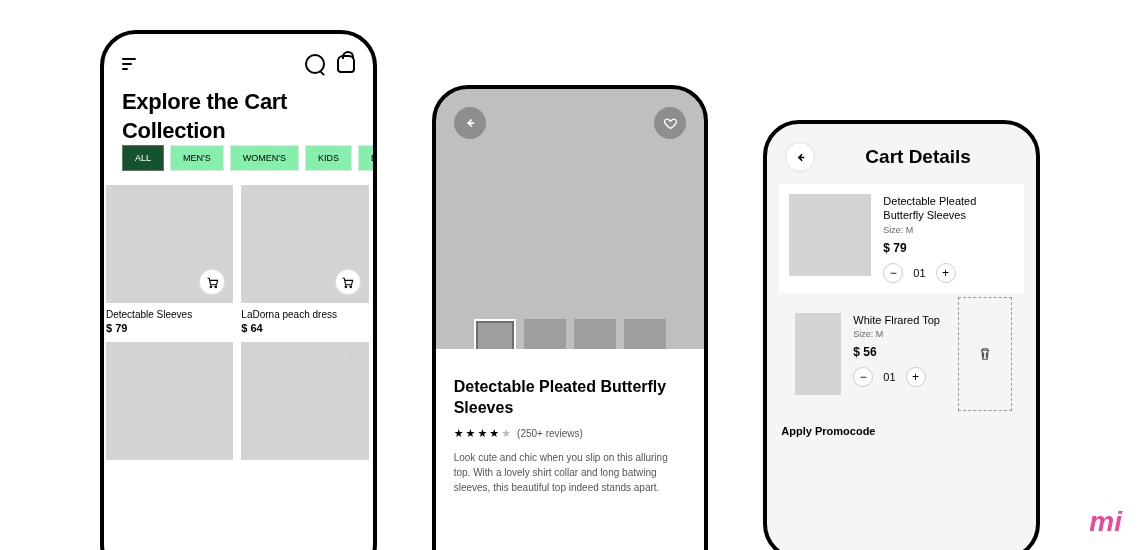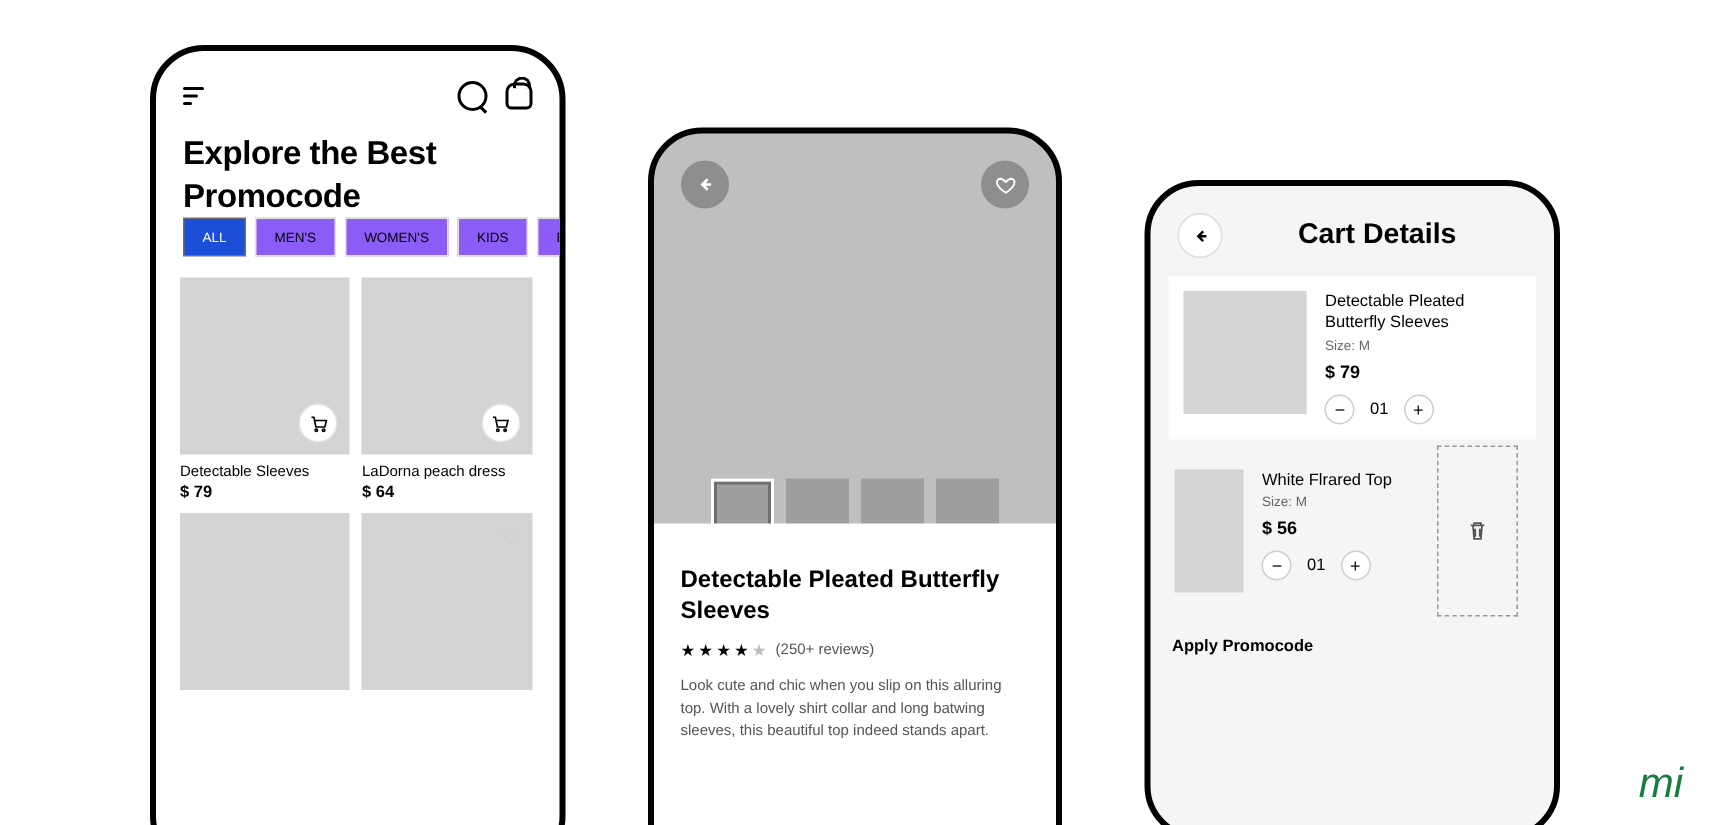--- a/index.html
+++ b/index.html
@@ -17,23 +17,23 @@
 .menu-icon span:nth-child(2){width:10px}
 .menu-icon span:nth-child(3){width:6px}
 .p1-icons{display:flex;gap:12px;align-items:center}
 .circ-icon{width:20px;height:20px;border:2px solid #000;border-radius:50%;display:flex;align-items:center;justify-content:center;position:relative}
 .search-handle{position:absolute;width:6px;height:2px;background:#000;bottom:-2px;right:-2px;transform:rotate(45deg)}
 .bag{width:18px;height:18px;border:2px solid #000;border-radius:6px 6px 4px 4px;position:relative}
 .bag::before{content:'';position:absolute;top:-6px;left:3px;width:8px;height:6px;border:2px solid #000;border-bottom:none;border-radius:6px 6px 0 0}
 .p1-title{font-size:22px;font-weight:600;line-height:1.3;padding:14px 18px 0 18px;letter-spacing:-0.3px}
 .cat-label{font-size:10px;font-weight:600;letter-spacing:0.5px;padding:16px 18px 8px 18px}
 .cats{display:flex;gap:6px;padding:0 0 0 18px;overflow:hidden}
-.cat{font-size:9px;padding:7px 12px;border:1px solid #e3e3e3;background:#8b5cf6;white-space:nowrap;cursor:pointer}
-.cat.active{background:#1d4ed8;border-color:#6e6e6e;color:#fff}
-.grid{display:flex;flex-wrap:wrap;gap:8px;padding:14px 16px}
+.cat{font-size:9px;padding:7px 12px;border:1px solid #e3e3e3;background:#86efac;white-space:nowrap;cursor:pointer}
+.cat.active{background:#14532d;border-color:#6e6e6e;color:#fff}
+.grid{display:flex;flex-wrap:wrap;gap:8px;padding:14px 2px}
 .card{width:calc(50% - 5px)}
 .thumb{width:100%;height:118px;background:#d4d4d4;position:relative}
 .fab{position:absolute;bottom:8px;right:8px;width:26px;height:26px;border-radius:50%;background:#fff;border:1px solid #e3e3e3;display:flex;align-items:center;justify-content:center;cursor:pointer}
 .p-name{font-size:10px;margin-top:6px}
 .p-price{font-size:11px;font-weight:700;margin-top:2px}
 .heart{position:absolute;top:8px;right:8px;color:#ccc;font-size:14px}
 
 .p2-head{padding:18px 18px 0 18px;display:flex;justify-content:space-between}
 .circle-btn{width:32px;height:32px;border-radius:50%;background:#8e8e8e;display:flex;align-items:center;justify-content:center;color:#fff;cursor:pointer}
 .p2-imgrow{position:absolute;top:230px;left:50%;transform:translateX(-50%);display:flex;gap:8px}
@@ -56,28 +56,28 @@
 .cart-item{background:#fff;margin:0 12px 10px 12px;padding:10px;display:flex;gap:12px;position:relative}
 .cart-thumb{width:82px;height:82px;background:#d4d4d4;flex-shrink:0}
 .cart-info{flex:1}
 .ci-name{font-size:11px;font-weight:500;line-height:1.3}
 .ci-size{font-size:9px;color:#666;margin-top:2px}
 .ci-price{font-size:12px;font-weight:700;margin-top:6px}
 .qty{display:flex;align-items:center;gap:10px;margin-top:8px}
 .qbtn{width:20px;height:20px;border-radius:50%;border:1px solid #ccc;display:flex;align-items:center;justify-content:center;font-size:12px;cursor:pointer;background:#fff}
 .qval{font-size:11px;font-weight:400}
 .del-box{position:absolute;right:12px;top:-6px;bottom:-6px;width:54px;border:1px dashed #999;display:flex;align-items:center;justify-content:center;cursor:pointer}
-.cart-item.alt{background:transparent;margin-left:0;padding-left:16px}
+.cart-item.alt{background:transparent;margin-left:12px;padding-left:16px}
 .cart-item.alt .cart-thumb{width:46px;margin-left:0}
 .promo{padding:10px 14px}
 .promo-label{font-size:11px;font-weight:600;margin-bottom:24px}
 .promo-row{display:flex}
 .promo-input{flex:1;border:none;padding:12px 14px;font-size:11px;background:#fff}
 .promo-btn{background:#6e6e6e;color:#fff;border:none;padding:0 22px;font-size:11px;cursor:pointer}
-.logo{position:absolute;right:18px;bottom:12px;font-size:28px;font-weight:400;color:#15803d;font-style:italic}
+.logo{position:absolute;right:18px;bottom:12px;font-size:28px;font-weight:700;color:#ec4899;font-style:italic}
 svg{display:block}
 </style>
 </head>
 <body>
 
 <div class="stage">
 
   <div class="phone p1">
     <div class="p1-top">
       <div class="menu-icon">
@@ -85,21 +85,21 @@
           <span></span>
           <span></span>
         </div>
       <div class="p1-icons">
         <div class="circ-icon">
             <span class="search-handle"></span>
           </div>
         <div class="bag"></div>
       </div>
     </div>
-    <div class="p1-title">Explore the Best Promocode</div>
+    <div class="p1-title">Explore the Cart Collection</div>
     <div class="cats">
       <div class="cat active">ALL</div>
       <div class="cat">MEN'S</div>
       <div class="cat">WOMEN'S</div>
       <div class="cat">KIDS</div>
       <div class="cat">BEAUTY</div>
     </div>
     <div class="grid">
       <div class="card">
         <div class="thumb">

